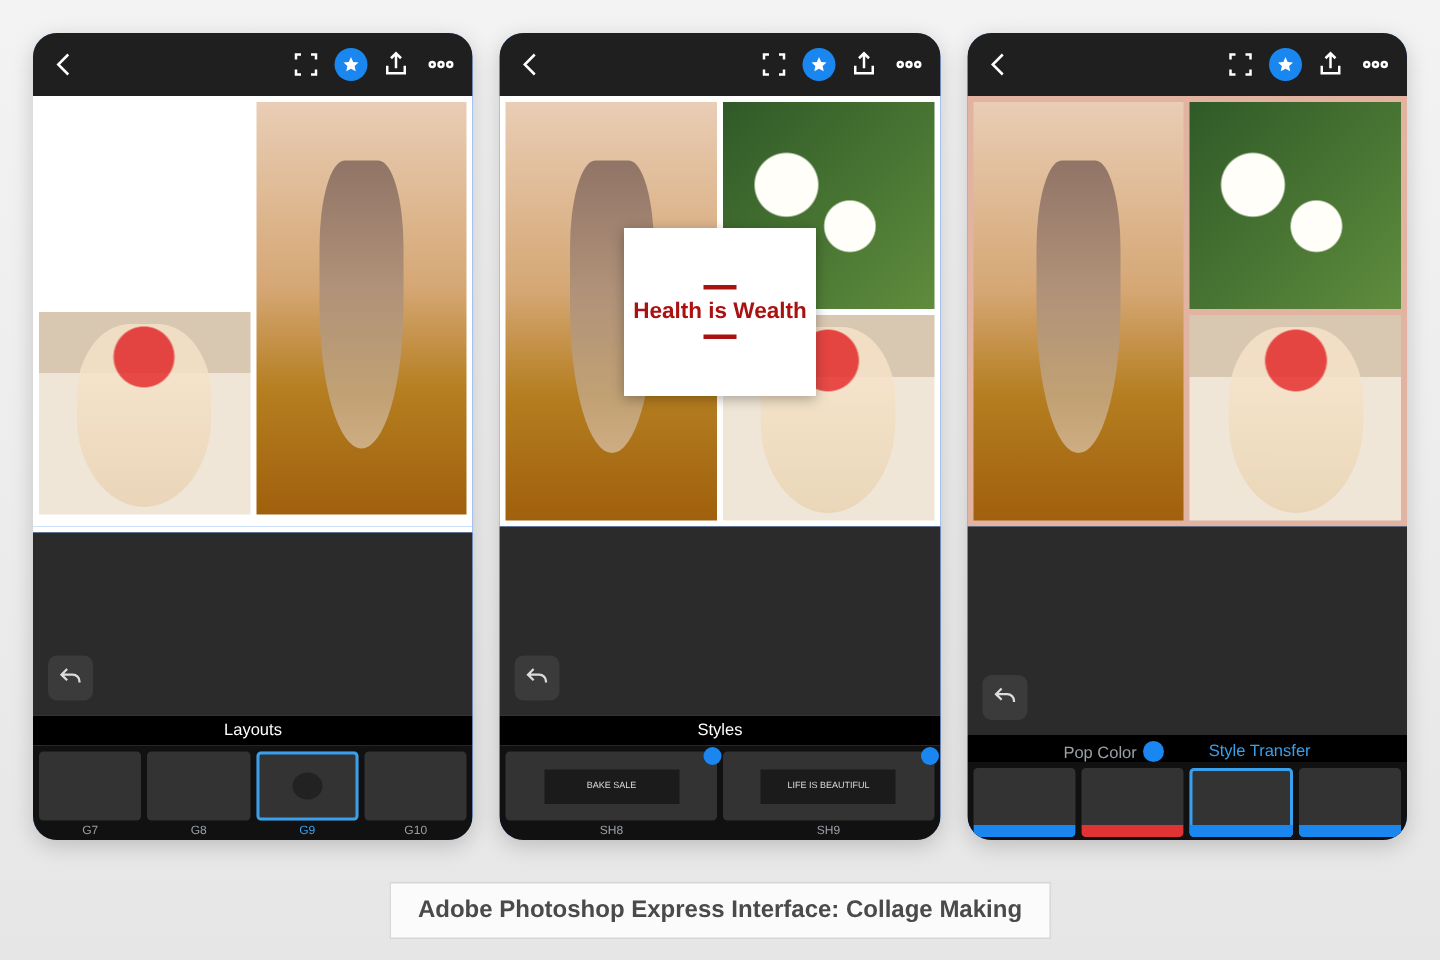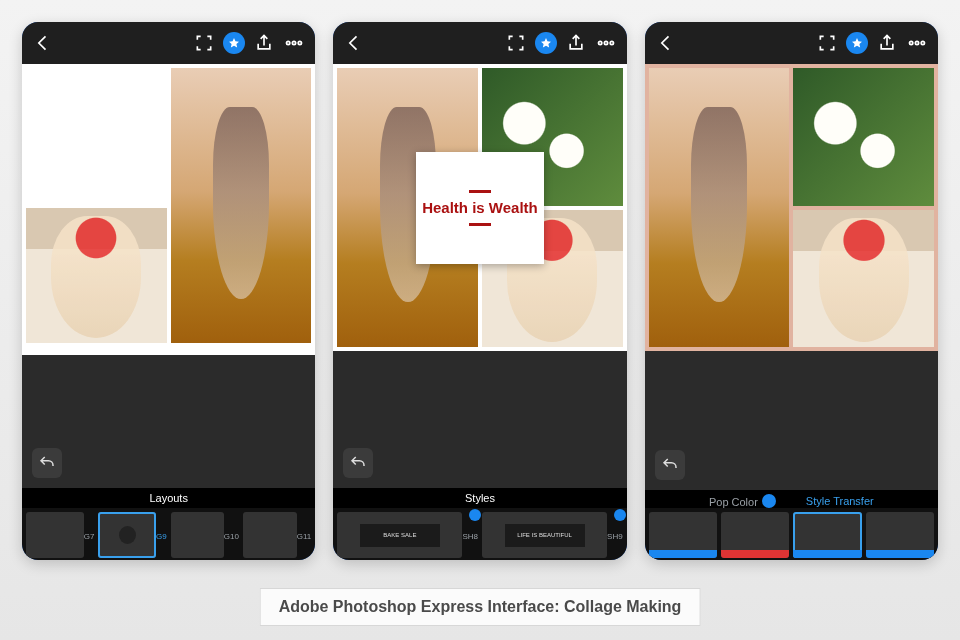--- a/index.html
+++ b/index.html
@@ -53,21 +53,21 @@
 }
 .undo svg { width:18px; height:18px; stroke:#ddd; fill:none; stroke-width:2; }
 .section-label {
   background:#000; color:#fff; font-size:11px; text-align:center; padding:4px 0;
 }
 .tabbar { background:#000; display:flex; align-items:center; justify-content:center; gap:30px; padding:4px 0 0; font-size:11px; }
 .tabbar .tab { color:#9aa0a6; display:flex; align-items:flex-end; gap:4px; }
 .tabbar .tab.active { color:#39a0ed; }
 .tabbar .dot { width:14px; height:14px; border-radius:50%; background:#1a87f0; display:inline-block; }
 .thumbrow { background:#111; display:flex; gap:4px; padding:4px 4px 2px; overflow:hidden; }
-.thumb { flex:1; min-width:0; position:relative; display:flex; flex-direction:row; align-items:center; }
+.thumb { flex:1; min-width:0; position:relative; display:flex; flex-direction:column; align-items:center; }
 .thumb .box { width:100%; height:46px; border-radius:3px; overflow:hidden; position:relative; background:#333; }
 .thumb.selected .box { outline:2px solid #39a0ed; outline-offset:-2px; }
 .thumb .cap { color:#9aa0a6; font-size:8px; margin-top:2px; }
 .thumb.selected .cap { color:#39a0ed; }
 .thumb .badge { position:absolute; top:-3px; right:-3px; width:12px; height:12px; border-radius:50%; background:#1a87f0; }
 .mini-g7 { background: linear-gradient(90deg,#7a3 0 50%, #b33 50% 100%); }
 .mini-g8 { background: conic-gradient(#b33 0 25%, #7a3 0 50%, #fdf 0 75%, #e9c 0 100%); }
 .mini-g9 { background: linear-gradient(90deg,#c96 0 50%, #e9d 50% 100%); position:relative; }
 .mini-g9::after{content:"";position:absolute;inset:30% 35%;background:#222;border-radius:50%;}
 .mini-g10 { background: linear-gradient(180deg,#c96 0 50%, #b33 50% 100%); }
@@ -145,31 +145,31 @@
             <path d="M9 14l-5-5 5-5M4 9h10a6 6 0 016 6v1"></path>
           </svg>
         </span>
     </div>
     <div class="section-label">Layouts</div>
     <div class="thumbrow">
       <div class="thumb">
           <div class="box mini-g7"></div>
           <span class="cap">G7</span>
         </div>
+      <div class="thumb">
+          <div class="box mini-g8"></div>
+          <span class="cap">G8</span>
+        </div>
       <div class="thumb selected">
           <div class="box mini-g9"></div>
           <span class="cap">G9</span>
         </div>
       <div class="thumb">
           <div class="box mini-g10"></div>
           <span class="cap">G10</span>
-        </div>
-      <div class="thumb">
-          <div class="box mini-g11"></div>
-          <span class="cap">G11</span>
         </div>
     </div>
   </div>
 
   <div class="phone">
     <div class="topbar">
       <div class="topbar-left">
           <span class="icon">
             <svg viewBox="0 0 24 24">
               <polyline points="15 4 7 12 15 20"></polyline>

